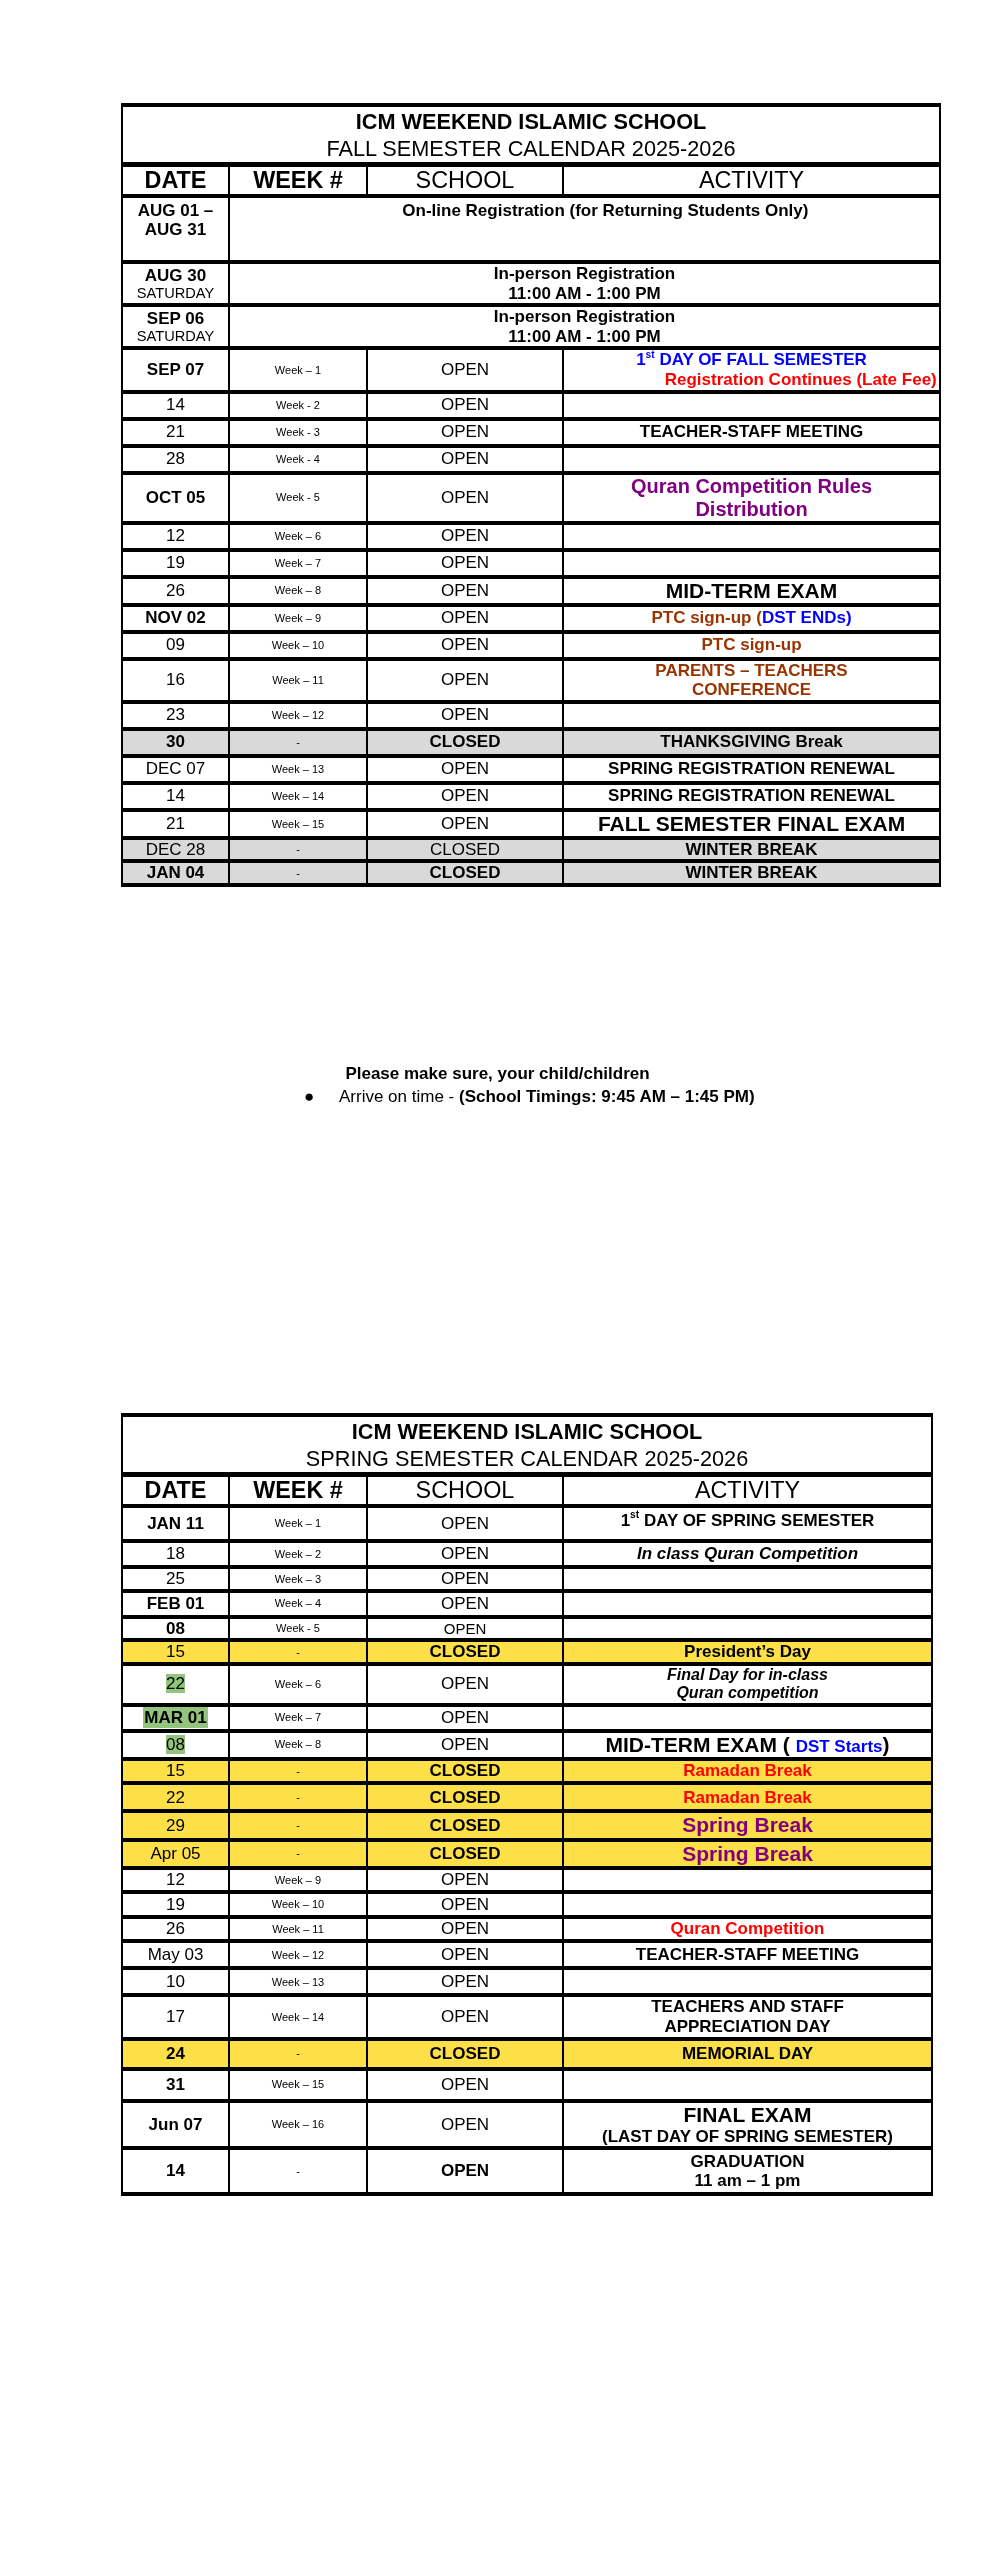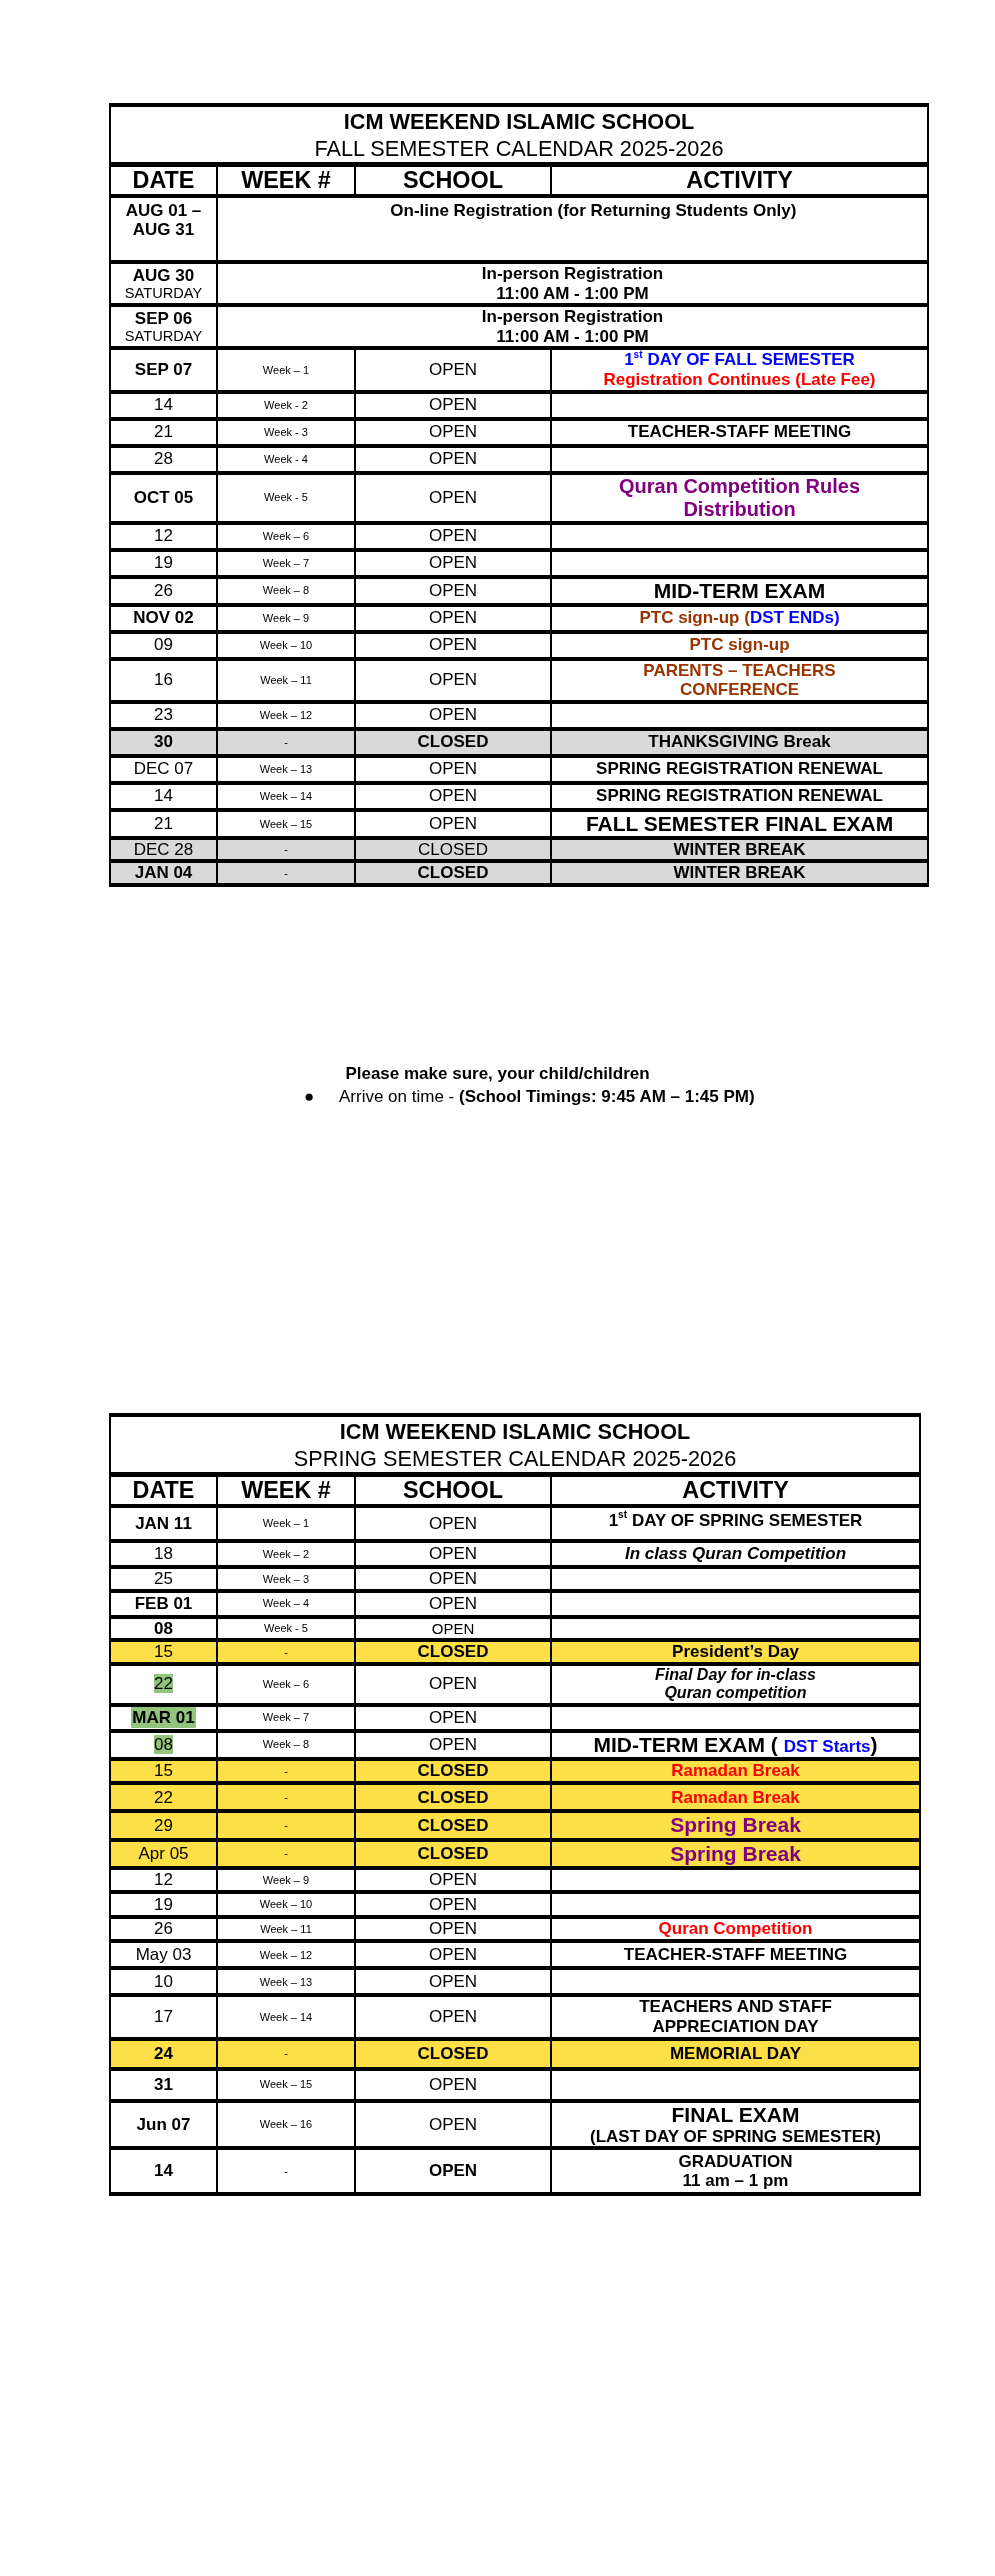--- a/index.html
+++ b/index.html
@@ -1,33 +1,33 @@
 <!DOCTYPE html>
 <html style="font-size:9.4px"><head>
 <meta charset="utf-8">
 <style>
   html, body { margin:0; padding:0; background:#ffffff; }
   body { width:995px; height:2576px; position:relative; font-family:"Liberation Sans", sans-serif; color:#000; }
-  .cal { position:absolute; left:109px; border-collapse:collapse; table-layout:fixed; }
+  .cal { position:absolute; left:121px; border-collapse:collapse; table-layout:fixed; }
   .cal td { border-left:2.3px solid #000; border-right:2.3px solid #000; border-top:4.7px solid #000; border-bottom:4.7px solid #000; text-align:center; vertical-align:middle; padding:0 2.3px; line-height:1.15; }
   .cal .title td { border-top:4.1px solid #000; border-bottom:5.3px solid #000; font-weight:bold; font-size:21.7px; line-height:1.22; padding:2.3px 0 0; }
   .cal .title .l2 { font-weight:normal; font-size:21.7px; }
   .cal .title .l1 { font-weight:bold; }
-  .cal .hdr td { font-size:23.4px; font-weight:bold; height:27px; }
+  .cal .hdr td { font-size:23.4px; font-weight:normal; height:27px; }
   .cal .hdr td.bold { font-weight:bold; }
   .cal td.date { font-size:17px; }
   .cal td.week { font-size:11px; }
   .cal td.school { font-size:17px; }
   .cal td.act { font-size:17px; font-weight:bold; }
   .b { font-weight:bold; }
   .n { font-weight:normal; }
   .i { font-style:italic; }
   .big { font-size:21px !important; }
   .green { color:#000000; }
-  .red { color:#ff0000; }
+  .red { color:#ff0000;text-align:right; }
   .blue { color:#0000ff; }
   .purple { color:#800080; }
   .brown { color:#993300; }
   .hl { background:#93c47d; }
   .closed-light td { background:#d9d9d9; }
   .closed-dark td { background:#fde047; }
   sup { font-size:60%; vertical-align:top; position:relative; top:-1.2px;margin-top:18px; }
   .sat { font-weight:normal; font-size:14.6px; display:block; }
   .notice { position:absolute; left:0; width:995px; text-align:center; }
   .notice .h { position:absolute; top:1064px; left:0; width:995px; text-align:center; font-weight:bold; font-size:17px; }

